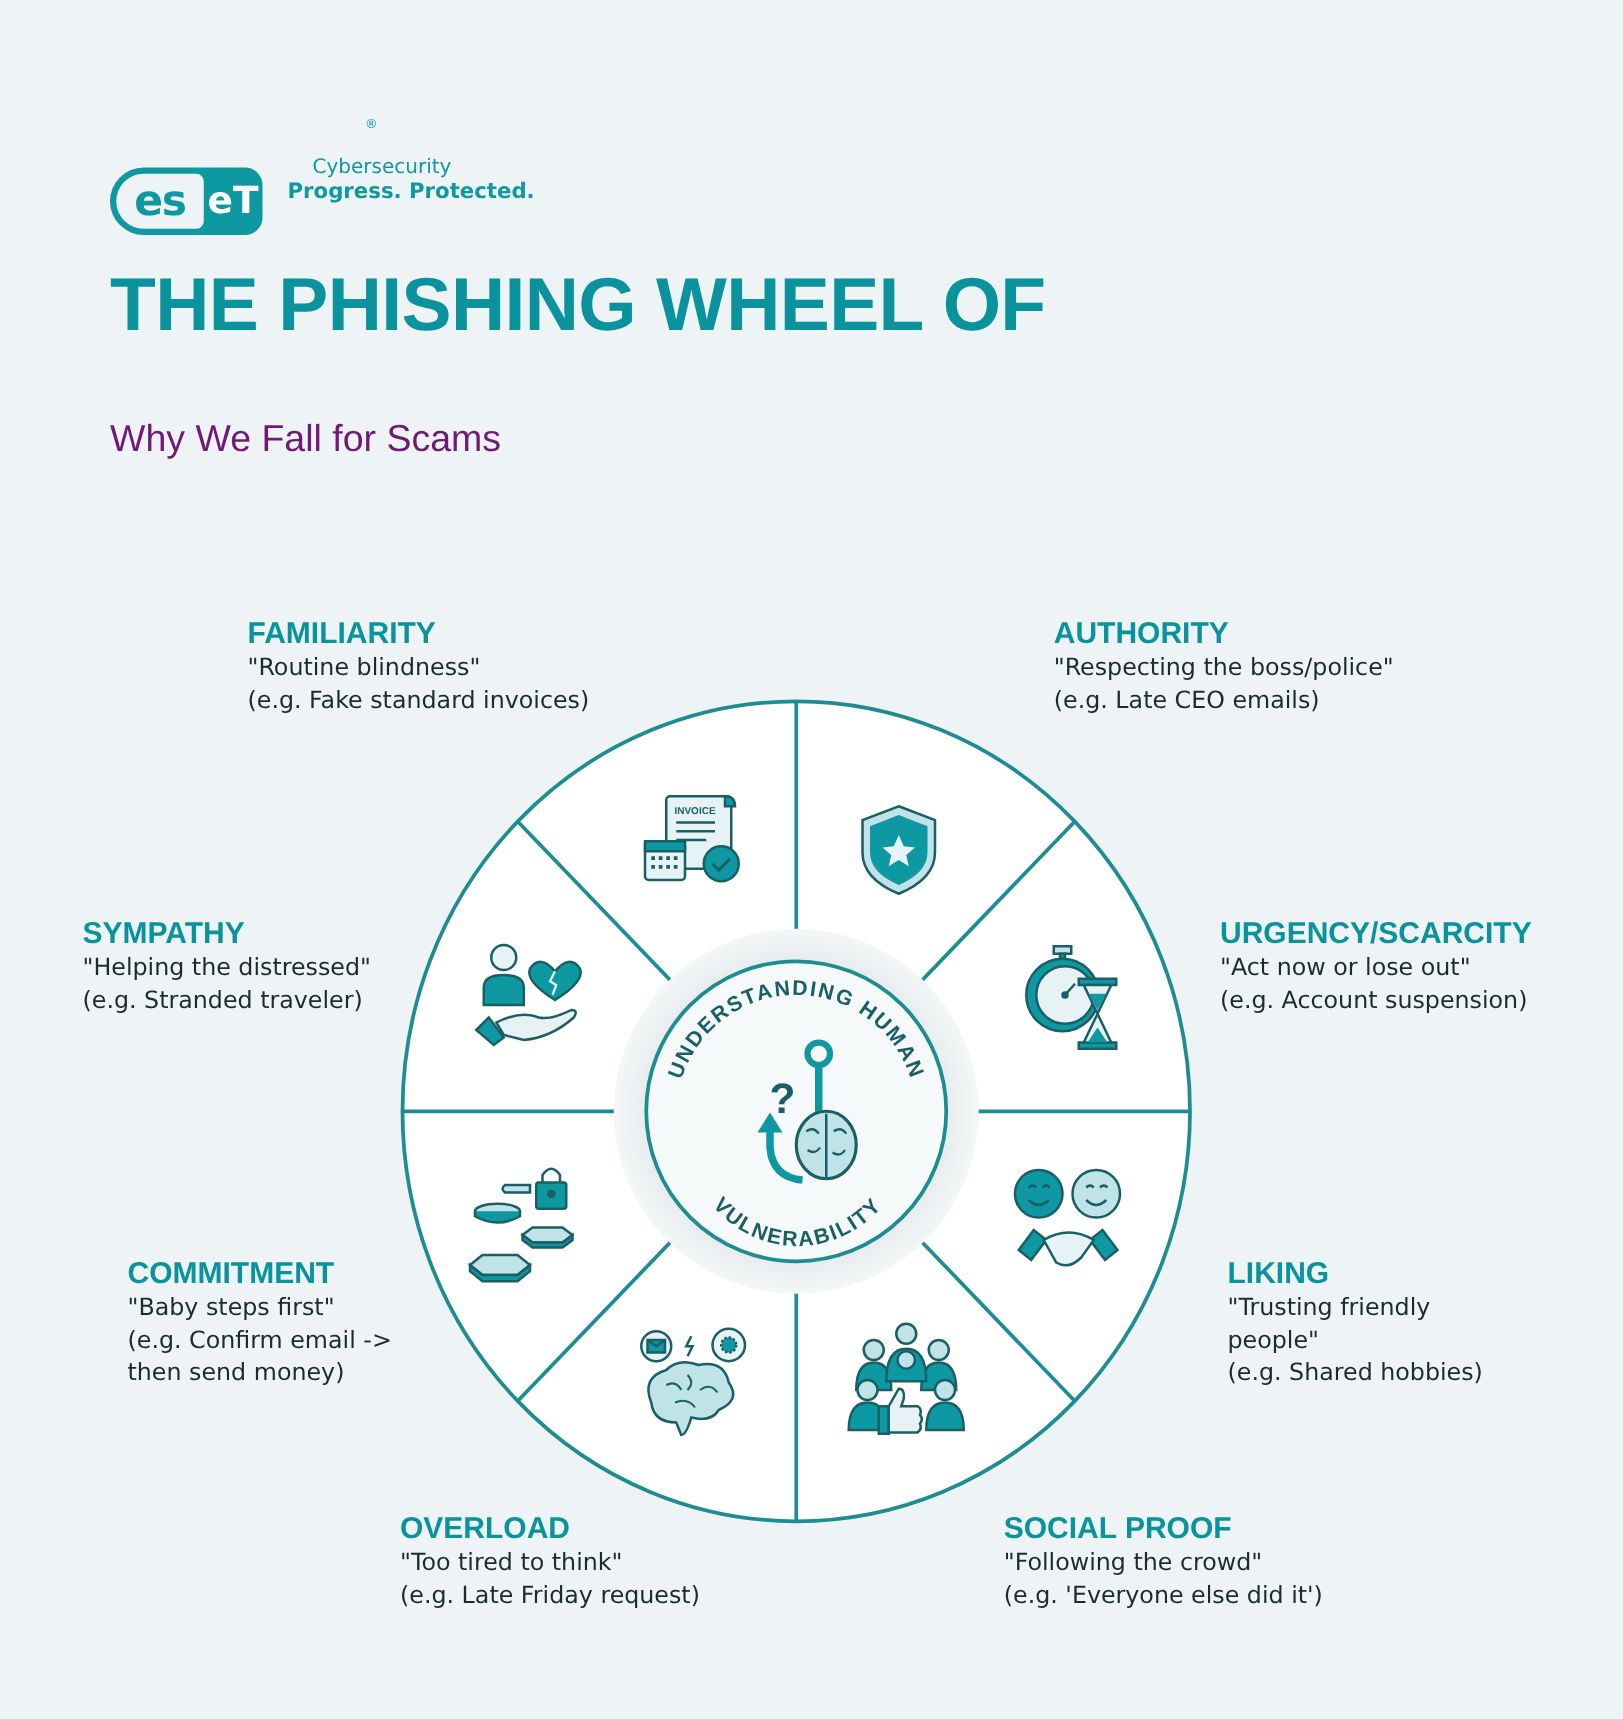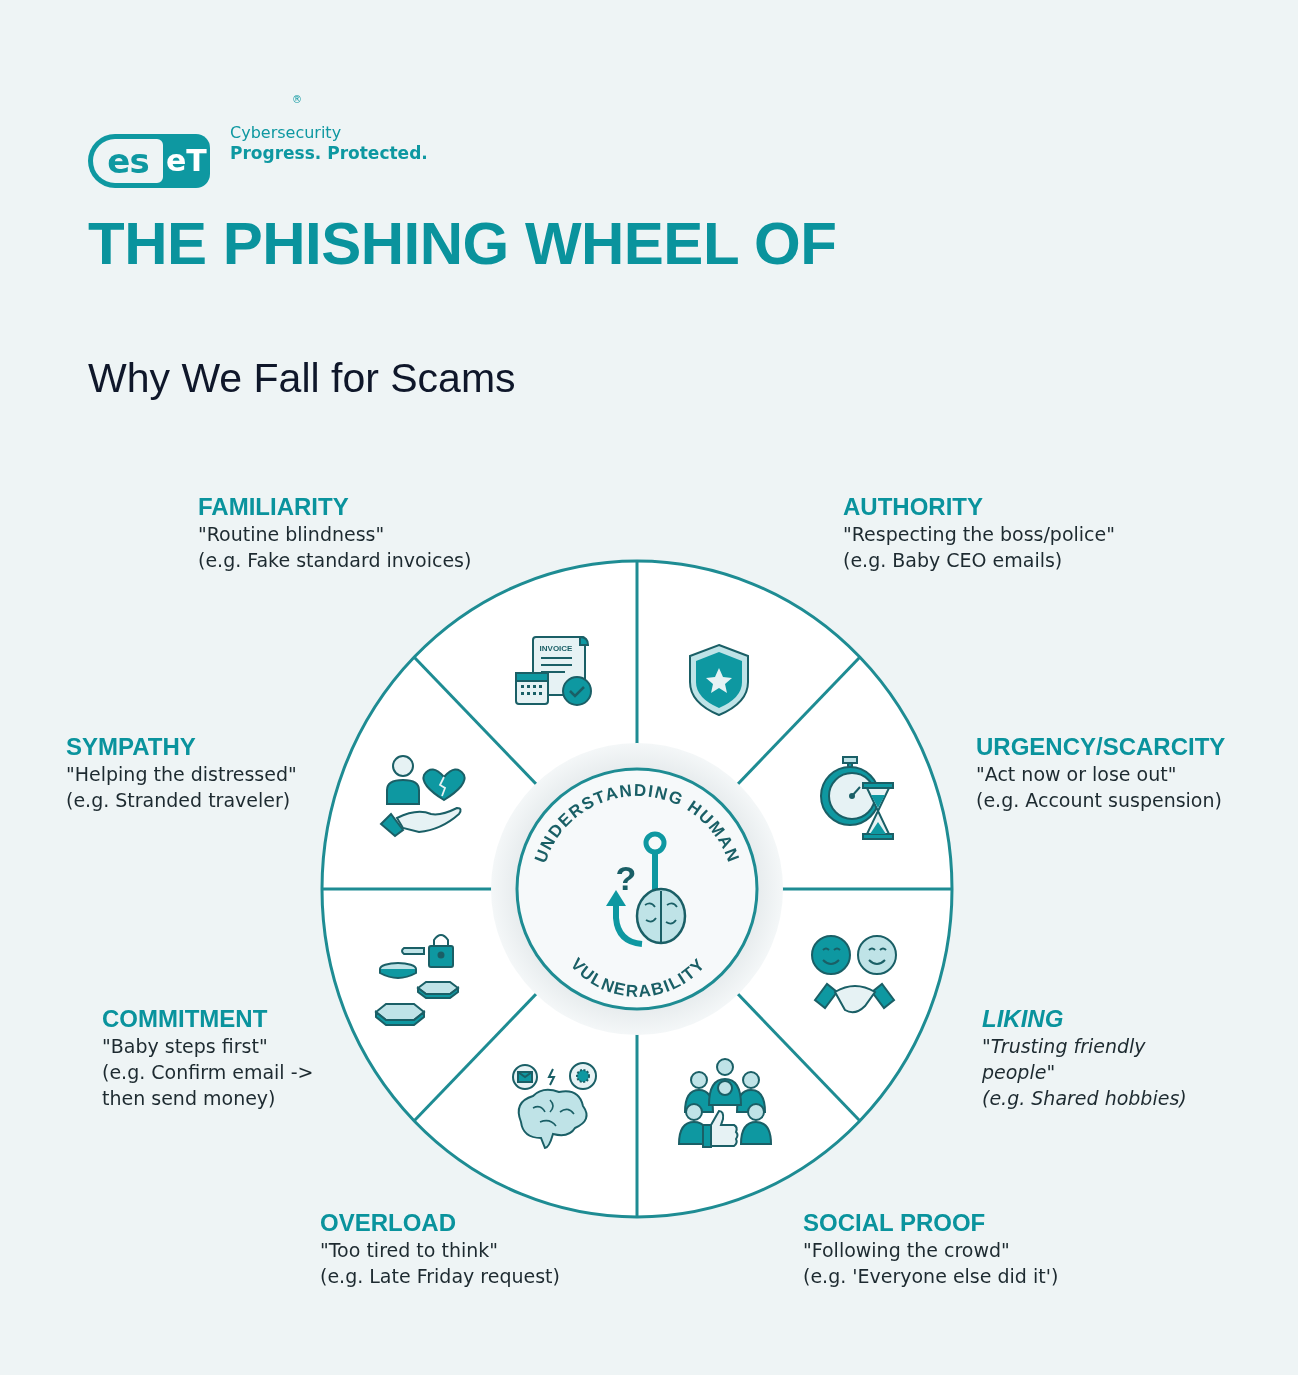--- a/index.html
+++ b/index.html
@@ -18,31 +18,31 @@
     position:absolute; left:5px; top:5px; width:70px; height:44px; border-radius:22px 6px 6px 22px;
     background:#eef4f5; color:#0e98a1; font-weight:bold; font-size:34px; line-height:44px;
     text-align:center; letter-spacing:-1px;
   }
   .logo-badge .et {
     position:absolute; left:78px; top:5px; width:40px; height:44px;
     color:#ffffff; font-weight:bold; font-size:30px; line-height:44px; text-align:right;
   }
   .logo-reg { position:absolute; left:204px; top:-4px; font-size:10px; color:#0e98a1; }
   .tagline { margin-left:20px; color:#0e98a1; line-height:21px; }
-  .tagline .t1 { font-size:16px; }
+  .tagline .t1 { font-size:16px;margin-left:20px; }
   .tagline .t2 { font-size:17px; font-weight:bold;text-align:center; }
 
   .title {
     position:absolute; left:88px; top:205px; margin:0;
     font-family:Liberation Sans, sans-serif; font-weight:bold;
     font-size:60px; line-height:78px; color:#0a939d; letter-spacing:-0.5px;
   }
   .subtitle {
-    position:absolute; left:88px; top:355px;
-    font-family:"Liberation Sans", sans-serif; font-size:41px; color:#0f172a;
+    position:absolute; left:88px; top:335px;
+    font-family:"Liberation Sans", sans-serif; font-size:30px; color:#701a75;
   }
 
   .trigger { position:absolute; }
   .trigger .name {
     font-family:"Liberation Sans", sans-serif; font-weight:bold;
     font-size:24px; color:#0a939d; line-height:28px;
   }
   .trigger .desc { font-size:19px; line-height:26px; color:#1d2a30; }
 
   .wheel { position:absolute; left:0; top:0; }
@@ -210,30 +210,30 @@
 
 <div class="trigger" style="left:198px; top:493px;">
   <div class="name">FAMILIARITY</div>
   <div class="desc">"Routine blindness"</div>
   <div class="desc">(e.g. Fake standard invoices)</div>
 </div>
 
 <div class="trigger" style="left:843px; top:493px;">
   <div class="name">AUTHORITY</div>
   <div class="desc">"Respecting the boss/police"</div>
-  <div class="desc">(e.g. Baby CEO emails)</div>
+  <div class="desc">(e.g. Late CEO emails)</div>
 </div>
 
 <div class="trigger" style="left:976px; top:733px;">
   <div class="name">URGENCY/SCARCITY</div>
   <div class="desc">"Act now or lose out"</div>
   <div class="desc">(e.g. Account suspension)</div>
 </div>
 
-<div class="trigger" style="left:982px; top:1005px;font-style:italic;">
+<div class="trigger" style="left:982px; top:1005px;">
   <div class="name">LIKING</div>
   <div class="desc">"Trusting friendly</div>
   <div class="desc">people"</div>
   <div class="desc">(e.g. Shared hobbies)</div>
 </div>
 
 <div class="trigger" style="left:803px; top:1209px;">
   <div class="name">SOCIAL PROOF</div>
   <div class="desc">"Following the crowd"</div>
   <div class="desc">(e.g. 'Everyone else did it')</div>

